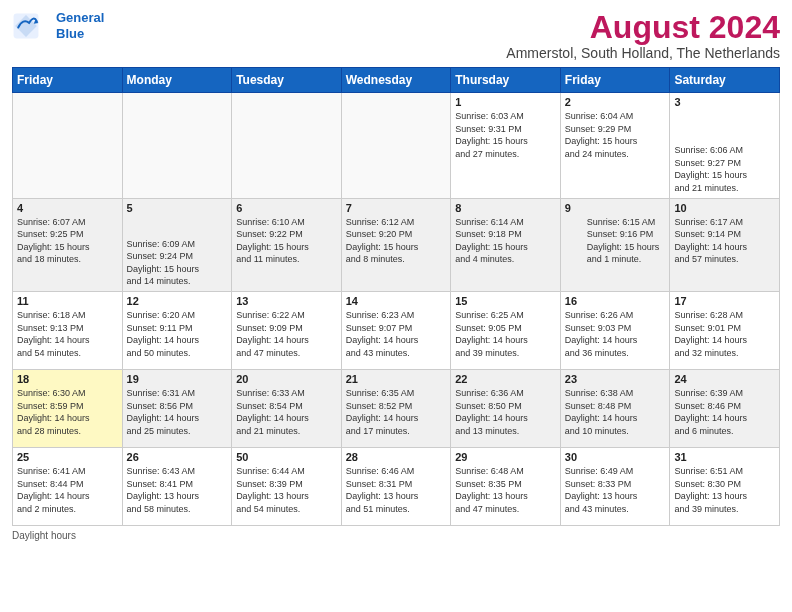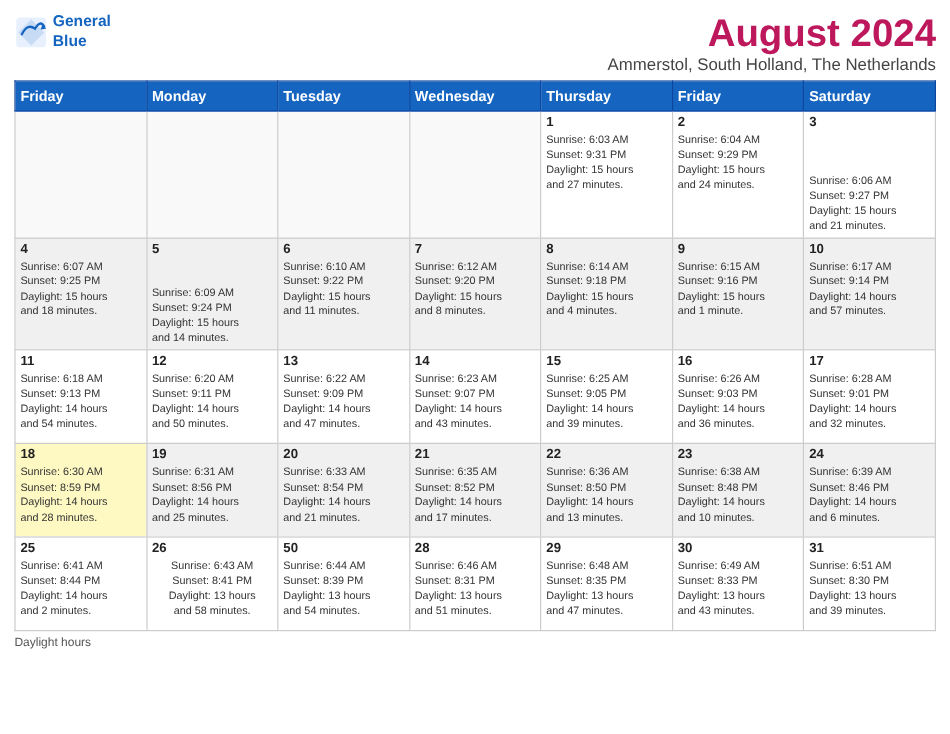--- a/index.html
+++ b/index.html
@@ -16,22 +16,22 @@
       padding: 10px 12px 8px 12px;
     }
     .header {
       display: flex;
       justify-content: space-between;
       align-items: flex-start;
       margin-bottom: 6px;
     }
     .logo {
       display: flex;
-      align-items: flex-end;
-      gap: 4px;
+      align-items: center;
+      gap: 16px;
     }
     .logo-text {
       font-size: 13px;
       font-weight: bold;
       color: #1a1a2e;
       line-height: 1.2;
     }
     .logo-text span {
       color: #1565c0;
     }
@@ -194,21 +194,21 @@
           </td>
           <td style="background: rgb(240, 240, 240);">
             <div class="day-number">8</div>
             <div class="day-info" style="white-space: pre-line;">Sunrise: 6:14 AM
 Sunset: 9:18 PM
 Daylight: 15 hours
 and 4 minutes.</div>
           </td>
           <td style="background: rgb(240, 240, 240);">
             <div class="day-number">9</div>
-            <div class="day-info" style="white-space: pre-line;">Sunrise: 6:15 AM
+            <div class="day-info" style="white-space: pre-line; margin-left: 22px;">Sunrise: 6:15 AM
 Sunset: 9:16 PM
 Daylight: 15 hours
 and 1 minute.</div>
           </td>
           <td style="background: rgb(240, 240, 240);">
             <div class="day-number">10</div>
             <div class="day-info" style="white-space: pre-line;">Sunrise: 6:17 AM
 Sunset: 9:14 PM
 Daylight: 14 hours
 and 57 minutes.</div>
@@ -319,21 +319,21 @@
         <tr>
           <td>
             <div class="day-number">25</div>
             <div class="day-info" style="white-space: pre-line;">Sunrise: 6:41 AM
 Sunset: 8:44 PM
 Daylight: 14 hours
 and 2 minutes.</div>
           </td>
           <td>
             <div class="day-number">26</div>
-            <div class="day-info" style="white-space: pre-line; text-align: center;">Sunrise: 6:43 AM
+            <div class="day-info" style="white-space: pre-line;">Sunrise: 6:43 AM
 Sunset: 8:41 PM
 Daylight: 13 hours
 and 58 minutes.</div>
           </td>
           <td>
             <div class="day-number">50</div>
             <div class="day-info" style="white-space: pre-line;">Sunrise: 6:44 AM
 Sunset: 8:39 PM
 Daylight: 13 hours
 and 54 minutes.</div>

